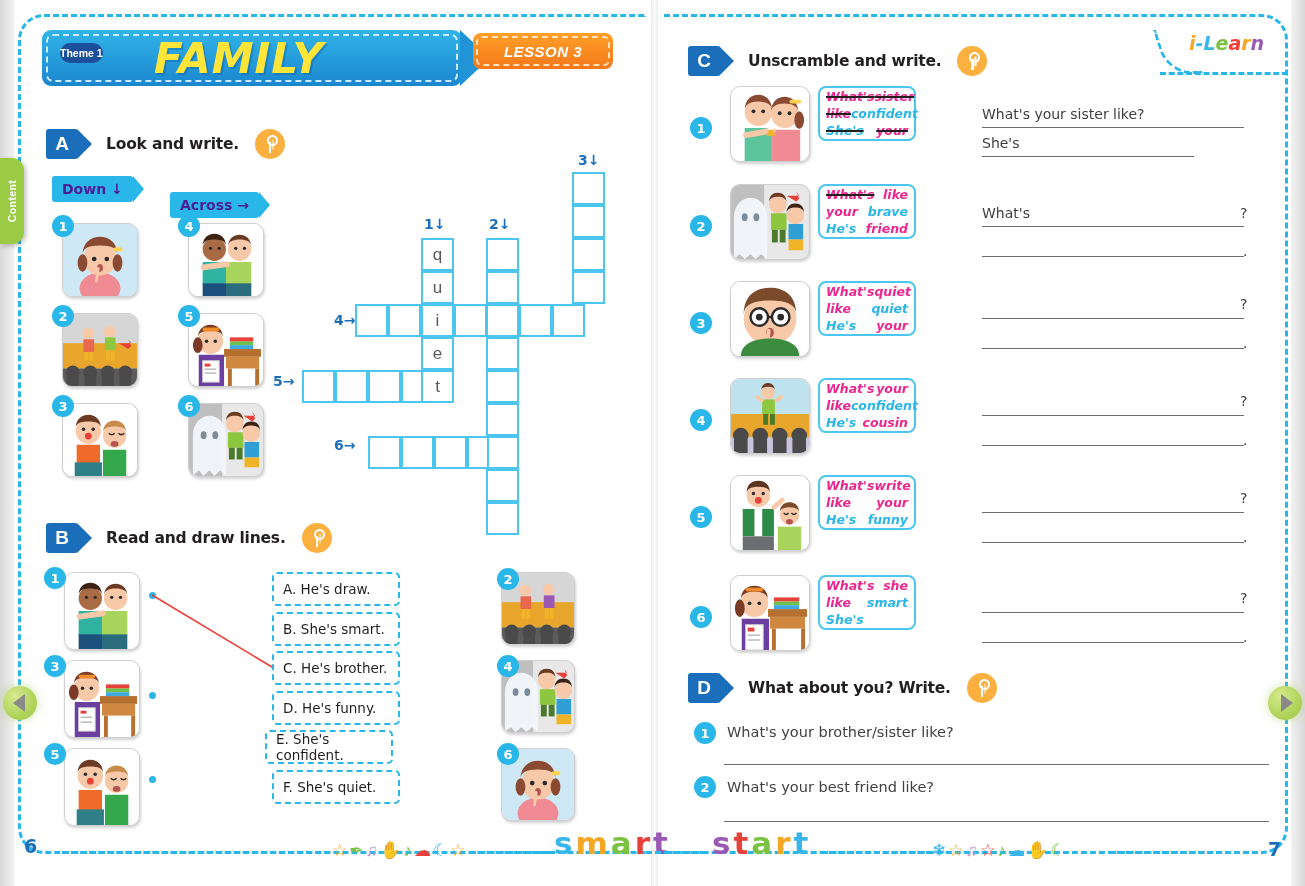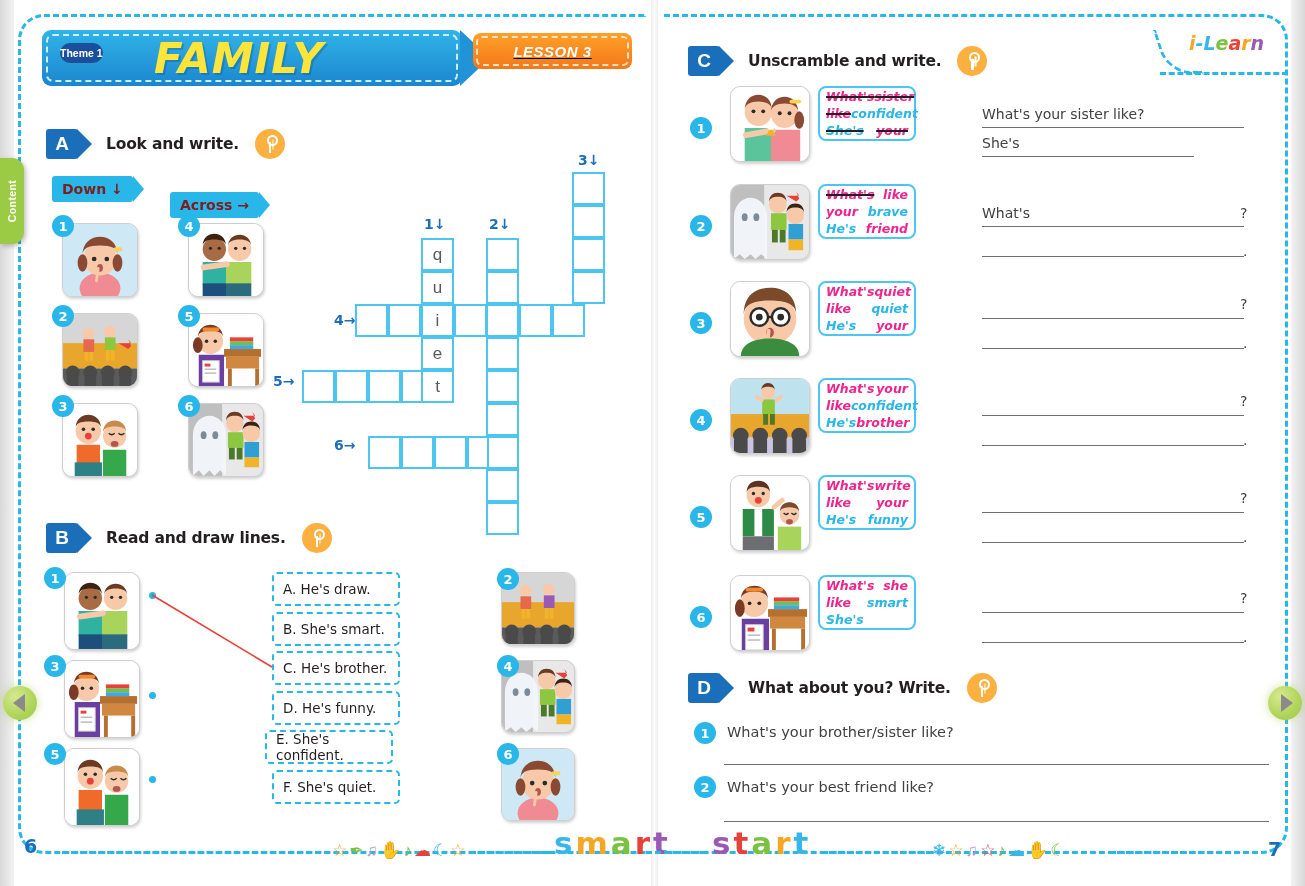--- a/index.html
+++ b/index.html
@@ -68,23 +68,23 @@
     font-size:10.5px; font-weight:bold; padding:4px 0; border-radius:10px;
   }
   .family-title{
     position:absolute; left:106px; top:4px; color:#ffe53a;
     font-size:42px; font-weight:bold; font-style:italic;
     letter-spacing:1px; text-shadow:2px 2px 0 rgba(0,60,120,.25);
     font-family:"DejaVu Sans", sans-serif;
     margin-left:6px;
   }
   .lesson-badge{
-    position:absolute; left:473px; top:33px; width:159px; height:36px;
+    position:absolute; left:473px; top:33px; width:140px; height:36px;
     background:linear-gradient(180deg,#ffa028,#f3781b); border-radius:8px;
-    display:flex;align-items:center;justify-content:center;text-decoration:underline;
+    display:flex;align-items:center;justify-content:center;
   }
   .lesson-badge .ld{ position:absolute; inset:3px; border:2px dashed #ffe3bf; border-radius:6px;}
   .lesson-badge span{ position:relative; color:#fff;font-weight:bold;font-size:15px;
                       font-style:italic; letter-spacing:.5px;}
 
   
   .ilearn{ position:absolute; left:1189px; top:32px; font-size:19px; font-weight:bold;
            font-style:italic; font-family:"DejaVu Sans", sans-serif; white-space:nowrap;}
   .ilearn .c1{color:#f5a623;} .ilearn .c2{color:#38b6ea;} .ilearn .c3{color:#7cc242;}
   .ilearn .c4{color:#ef4136;} .ilearn .c5{color:#f5a623;} .ilearn .c6{color:#9b59b6;}
@@ -107,21 +107,21 @@
   .sec-title{ margin-left:28px; font-size:15.5px; font-weight:bold; color:#231f20;
               font-family:"DejaVu Sans", sans-serif; letter-spacing:-.2px;}
   .key-icon{ margin-left:16px; width:30px;height:30px;border-radius:50%;
              background:#fbb040; position:relative; }
   .key-icon:before{ content:""; position:absolute; left:12px; top:6px; width:7px;height:7px;
              border:2.5px solid #fff; border-radius:50%;}
   .key-icon:after{ content:""; position:absolute; left:14px; top:13px; width:2.5px;height:11px;
              background:#fff; box-shadow:3px -3px 0 -0.5px #fff;}
 
   
-  .dirtag{ position:absolute; height:26px; background:#29b6e8; color:#7f1d1d;
+  .dirtag{ position:absolute; height:26px; background:#29b6e8; color:#4c1d95;
            font-weight:bold; font-size:14px; display:flex;align-items:center;
            padding:0 10px; border-radius:3px; font-family:"DejaVu Sans",sans-serif;}
   .dirtag:after{ content:""; position:absolute; right:-11px; top:0; width:0;height:0;
            border-top:13px solid transparent;border-bottom:13px solid transparent;
            border-left:11px solid #29b6e8;}
 
   
   .pic{ position:absolute; border:1.5px solid #cfcfcf; border-radius:10px; overflow:hidden;
         background:#eee; box-shadow:1px 2px 3px rgba(0,0,0,.18); }
   .num-badge{ position:absolute; width:22px;height:22px;border-radius:50%;
@@ -701,21 +701,21 @@
     <div class="wrow">
         <span class="w pink">What's</span>
         <span class="w pink">your</span>
       </div>
     <div class="wrow">
         <span class="w pink">like</span>
         <span class="w blue">confident</span>
       </div>
     <div class="wrow">
         <span class="w blue">He's</span>
-        <span class="w pink">brother</span>
+        <span class="w pink">cousin</span>
       </div>
   </div>
   <div class="qmark" style="left:1240px; top:393px;">?</div>
   <div class="ansline" style="left:982px; top:415px; width:262px;"></div>
   <div class="qmark" style="left:1243px; top:432px;">.</div>
   <div class="ansline" style="left:982px; top:445px; width:262px;"></div>
 
   <div class="num-badge" style="left:690px; top:506px;">5</div>
   <div class="pic" style="left:730px; top:475px; width:80px; height:76px;">
     <svg class="pic-svg" viewBox="0 0 80 76">

